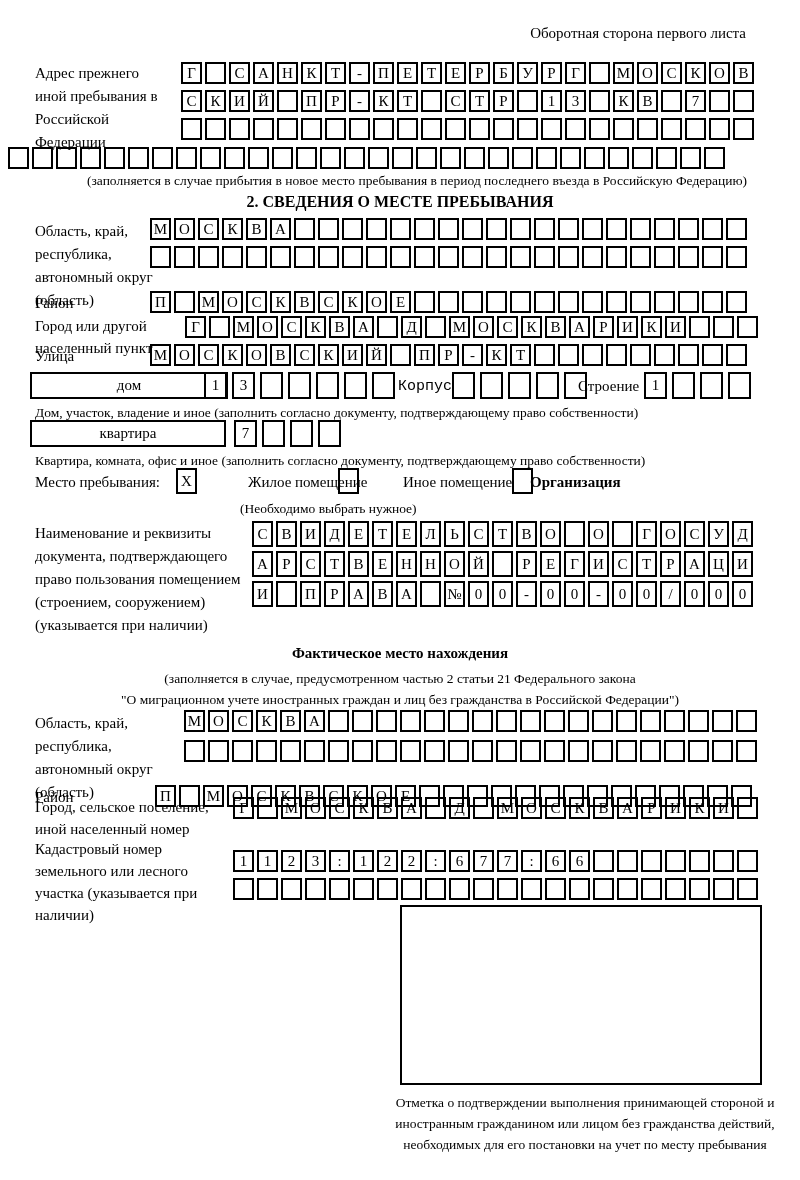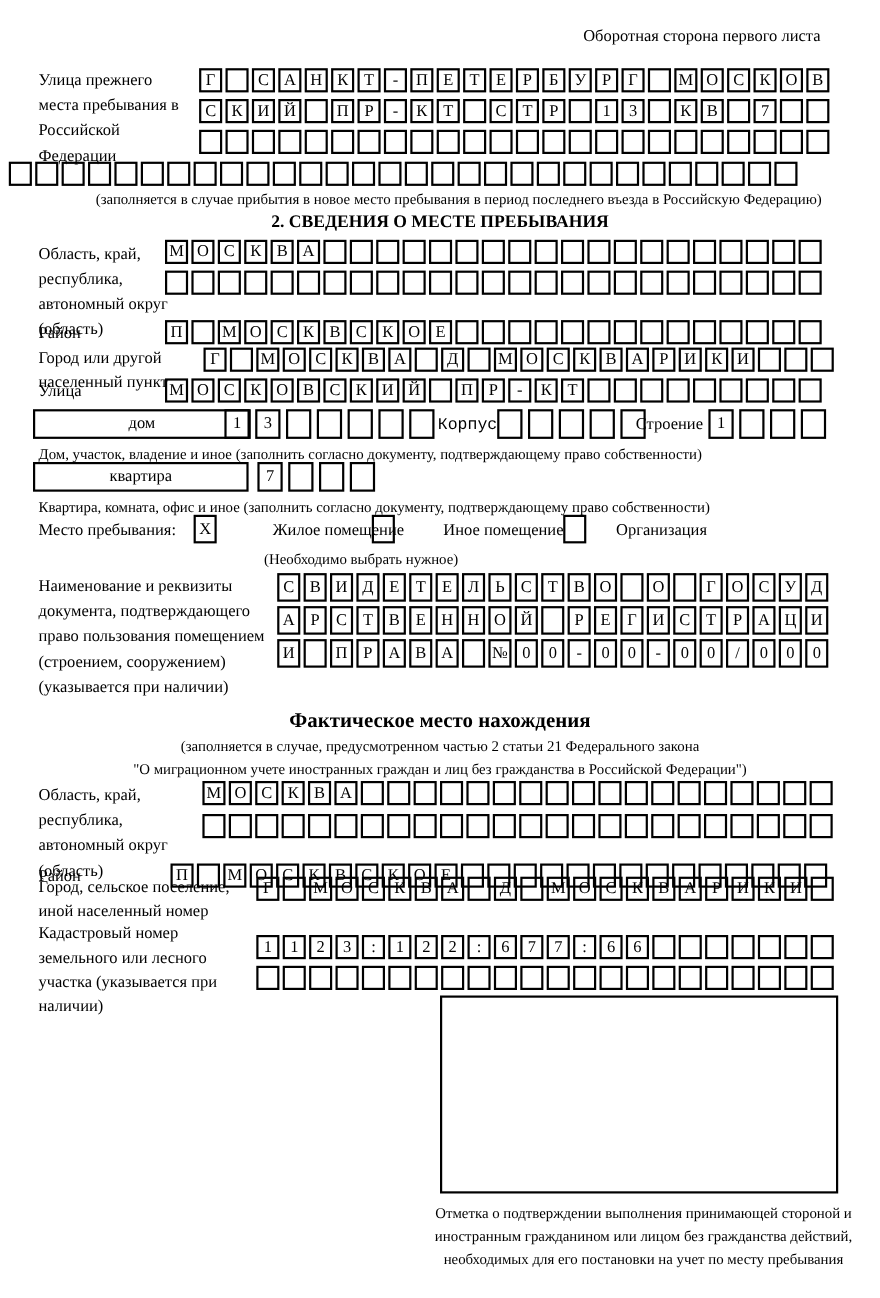--- a/index.html
+++ b/index.html
@@ -29,28 +29,28 @@
   .labelbox {
     border:2px solid #000; text-align:center;
     font-size:15px; display:flex; align-items:center; justify-content:center;
   }
   .chk {
     width:21px; height:26px; border:2px solid #000; display:inline-block;
     text-align:center; font-size:15px; line-height:22px; vertical-align:middle;
   }
   .stamp { border:2px solid #000; background:#fff; }
   h2 { font-size:16px; }
-  h3 { font-size:19px; }
+  h3 { font-size:15px; }
 </style>
 </head>
 <body>
 
 <div class="abs lbl right" style="top:22px; right:54px;">Оборотная сторона первого листа</div>
 
-<div class="abs lbl" style="left:35px; top:62px; width:132px;">Улица прежнего места пребывания в Российской Федерации</div>
+<div class="abs lbl" style="left:35px; top:62px; width:132px;">Адрес прежнего иной пребывания в Российской Федерации</div>
 <div class="abs boxrow" style="left:181px; top:62px;">
     <span class="cell">Г</span>
     <span class="cell"></span>
     <span class="cell">С</span>
     <span class="cell">А</span>
     <span class="cell">Н</span>
     <span class="cell">К</span>
     <span class="cell">Т</span>
     <span class="cell">-</span>
     <span class="cell">П</span>
@@ -335,21 +335,21 @@
     <span class="cell"></span>
   </div>
 <div class="abs note" style="left:35px; top:452px; width:740px;">Квартира, комната, офис и иное (заполнить согласно документу, подтверждающему право собственности)</div>
 
 <div class="abs lbl" style="left:35px; top:471px;">Место пребывания:</div>
 <span class="abs chk" style="left:176px; top:468px;">X</span>
 <div class="abs lbl" style="left:207px; top:471px;margin-left:41px;">Жилое помещение</div>
 <span class="abs chk" style="left:338px; top:468px;"></span>
 <div class="abs lbl" style="left:369px; top:471px;margin-left:34px;">Иное помещение</div>
 <span class="abs chk" style="left:512px; top:468px;"></span>
-<div class="abs lbl" style="left:560px; top:471px;">Организация</div>
+<div class="abs lbl" style="left:530px; top:471px;font-weight:bold;">Организация</div>
 <div class="abs note" style="left:240px; top:500px;">(Необходимо выбрать нужное)</div>
 
 <div class="abs lbl" style="left:35px; top:522px; width:216px;">Наименование и реквизиты документа, подтверждающего право пользования помещением (строением, сооружением) (указывается при наличии)</div>
 <div class="abs boxrow tall" style="left:252px; top:521px;">
     <span class="cell">С</span>
     <span class="cell">В</span>
     <span class="cell">И</span>
     <span class="cell">Д</span>
     <span class="cell">Е</span>
     <span class="cell">Т</span>

